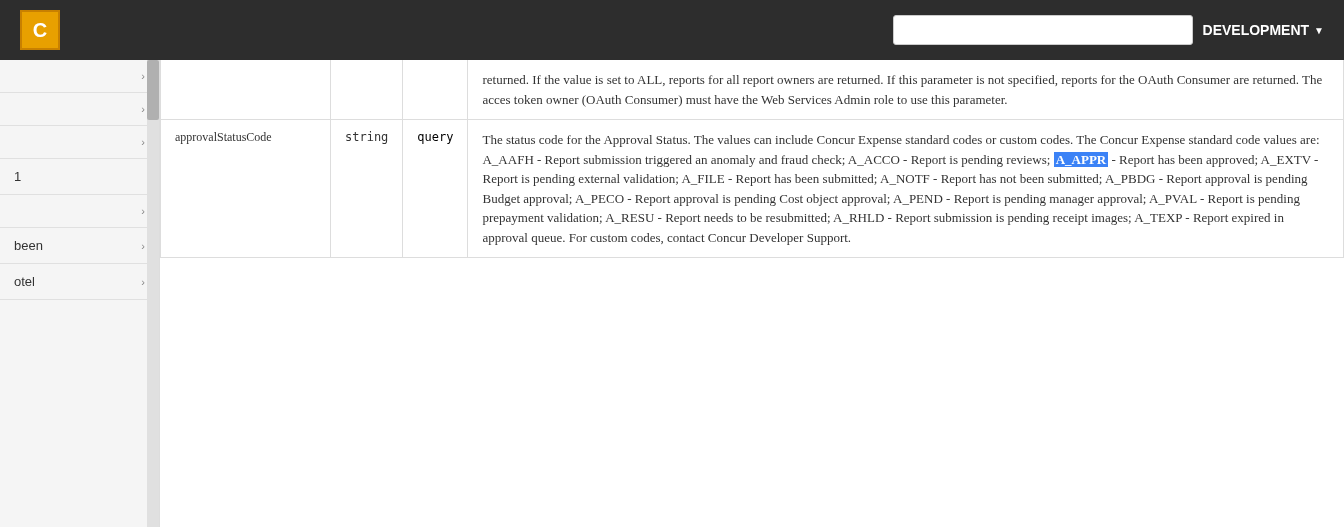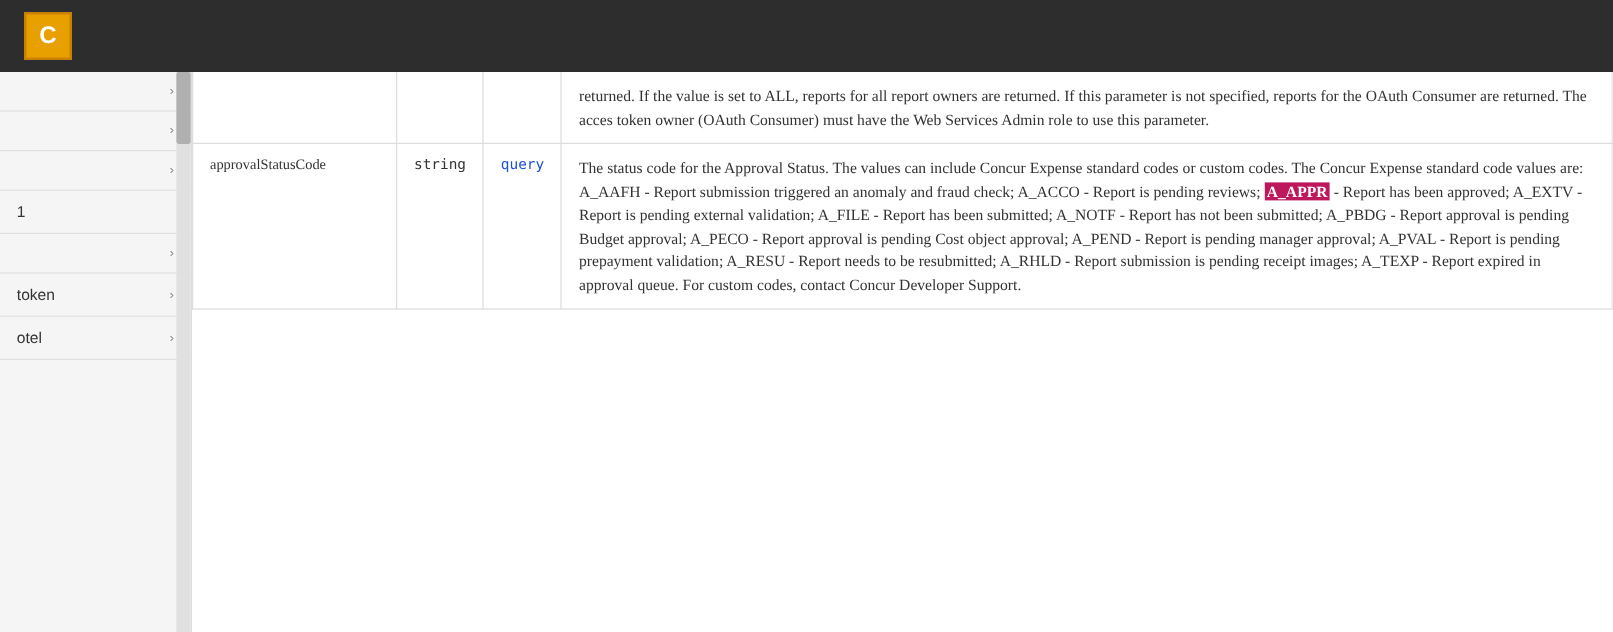--- a/index.html
+++ b/index.html
@@ -155,49 +155,53 @@
       font-family: monospace;
       font-size: 12px;
       color: #333;
       white-space: nowrap;
       width: 70px;
       text-align: right;
     }
     .param-location {
       font-family: monospace;
       font-size: 12px;
-      color: #1d4ed8;
+      color: #000000;
       white-space: nowrap;
       width: 60px;
     }
     .param-desc {
       font-size: 13px;
       line-height: 1.5;
       color: #333;
       font-family: Liberation Serif, serif;
     }
     .highlight {
-      background-color: #be185d;
+      background-color: #3b82f6;
       color: #fff;
       padding: 0 2px;
       font-weight: bold;
     }
     .top-row td {
       border-top: none;
     }
   </style>
 </head>
 <body>
 
 <div class="header">
   <div class="header-left">
     <div class="logo-box">
       <span>C</span>
     </div>
   </div>
+  <div class="header-right">
+    <input class="search-bar" type="text" style="">
+    <button class="dev-dropdown">DEVELOPMENT</button>
+  </div>
 </div>
 
 <div class="main">
 
   <div class="sidebar">
     <div class="scrollbar-track">
       <div class="scrollbar-thumb"></div>
     </div>
 
     <div class="sidebar-item">
@@ -213,21 +217,21 @@
       <span class="chevron">›</span>
     </div>
     <div class="sidebar-item">
       <span class="sidebar-number">1</span>
     </div>
     <div class="sidebar-item">
       <span class="sidebar-item-label"></span>
       <span class="chevron">›</span>
     </div>
     <div class="sidebar-item">
-      <span class="sidebar-item-label">token</span>
+      <span class="sidebar-item-label">been</span>
       <span class="chevron">›</span>
     </div>
     <div class="sidebar-item">
       <span class="sidebar-item-label">otel</span>
       <span class="chevron">›</span>
     </div>
   </div>
 
   <div class="content">
     <table>

